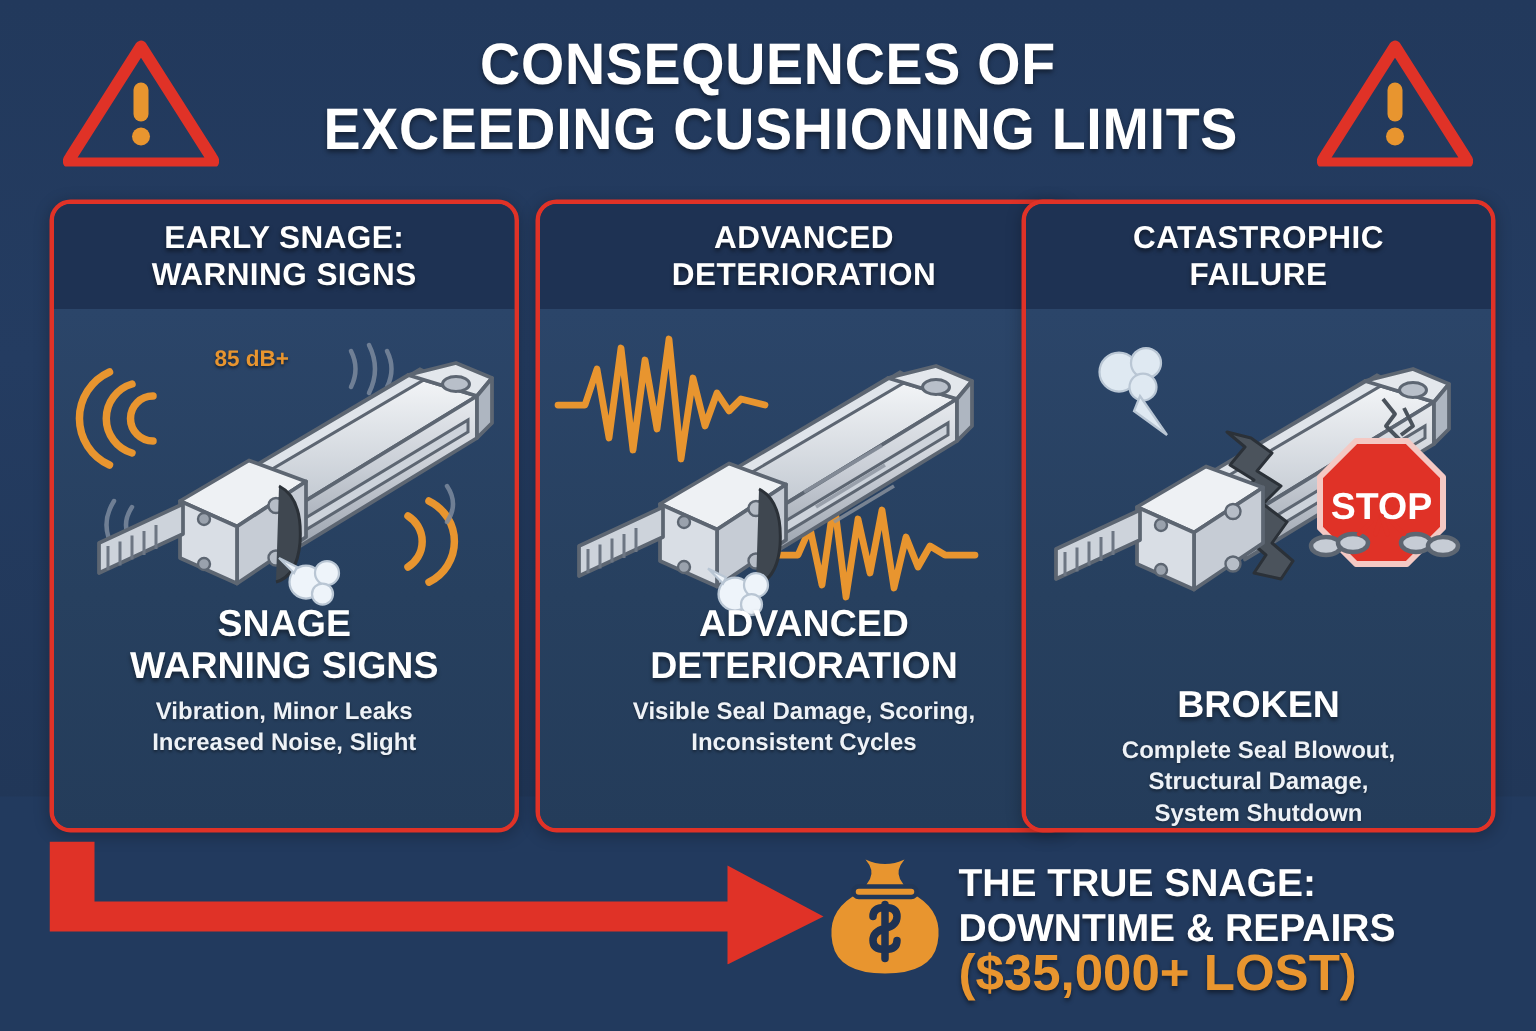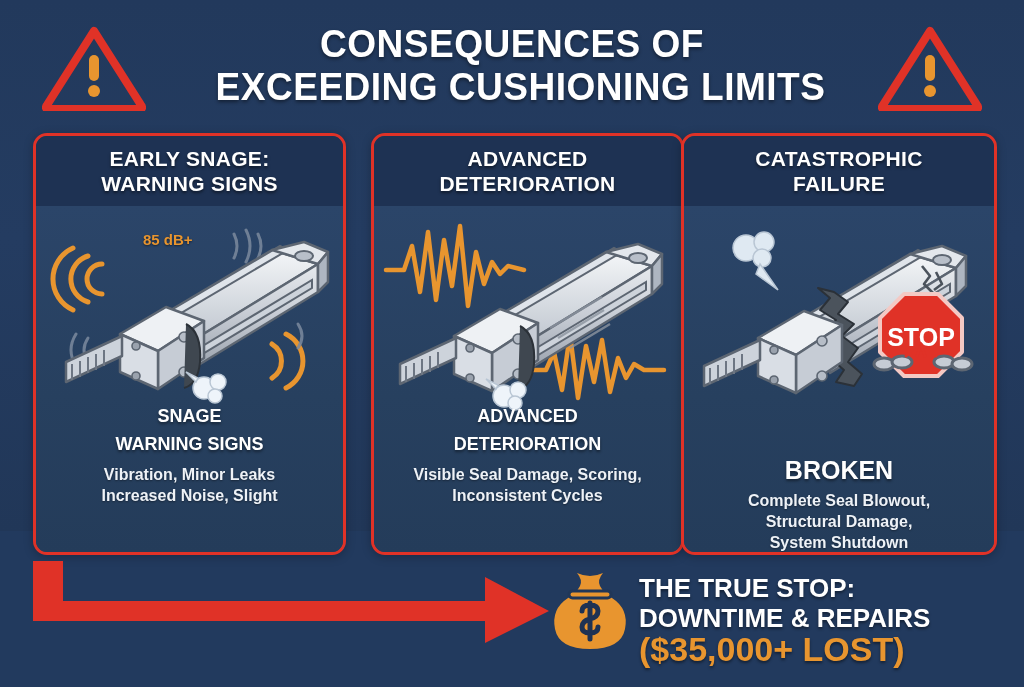--- a/index.html
+++ b/index.html
@@ -32,28 +32,28 @@
   .panel{background:#27405f;}
   .panel .ph{position:absolute;left:0;top:0;width:100%;height:70px;
     background:#1e3253;display:flex;align-items:center;justify-content:center;}
   .panel .ph-t{color:#fff;font-weight:bold;font-size:21px;line-height:25px;
     text-align:center;letter-spacing:.3px;text-shadow:0 2px 3px rgba(0,0,0,.5);}
   .panel .ph-t span{display:block;white-space:nowrap;}
   .panel .body{position:absolute;left:0;top:70px;width:100%;height:346px;
     background:linear-gradient(180deg,#2b4569 0%,#27405f 55%,#243c5a 100%);}
   .art{position:absolute;left:0;top:0;width:100%;height:205px;}
   .captions{position:absolute;left:0;top:196px;width:100%;text-align:center;padding:0 10px;box-sizing:border-box;}
-  .cap-big{color:#fff;font-weight:bold;font-size:18px;line-height:28px;
+  .cap-big{color:#fff;font-weight:bold;font-size:25px;line-height:28px;
     text-shadow:0 2px 3px rgba(0,0,0,.45);}
   .cap-big span{display:block;white-space:nowrap;}
   .cap-sub{margin-top:6px;color:#eef2f7;font-weight:bold;font-size:16px;line-height:21px;
     text-shadow:0 1px 2px rgba(0,0,0,.4);}
   .cap-sub span{display:block;white-space:nowrap;}
   .p1{left:33px;width:307px;}
-  .p2{left:371px;width:307px;}
+  .p2{left:357px;width:307px;padding-left:45px;}
   .p3{left:681px;width:310px;}
   .p3 .cap-big{font-size:25px;}
   .p3 .captions{top:218px;margin-top:32px;}
 
   
   .db-label{position:absolute;color:#e8952f;font-weight:bold;font-size:15px;
     text-shadow:0 1px 2px rgba(0,0,0,.5);}
 
   
   .bottom{position:absolute;left:0;top:551px;width:1024px;height:136px;}
@@ -359,19 +359,19 @@
     <div class="moneybag">
       <svg viewBox="0 0 78 84" width="78" height="84">
         <path d="M26 4 q6 7 3 13 q-5 9 -12 12 Q0 40 4 60 Q8 80 39 80 Q70 80 74 60
                  Q78 40 61 29 q-7 -3 -12 -12 q-3 -6 3 -13 Q39 10 26 4 Z" fill="#e8952f"></path>
         <rect x="18" y="22" width="42" height="7" rx="3.5" fill="#e8952f" stroke="#213758" stroke-width="3"></rect>
         <path d="M39 34 v36 M31 42 q0 -6 8 -6 q8 0 8 6 q0 6 -8 8 q-8 2 -8 8 q0 6 8 6 q8 0 8 -6" fill="none" stroke="#1e3253" stroke-width="5" stroke-linecap="round"></path>
       </svg>
     </div>
 
     <div class="cost">
-      <div class="l1">THE TRUE STOP:</div>
+      <div class="l1">THE TRUE SNAGE:</div>
       <div class="l2">DOWNTIME &amp; REPAIRS</div>
       <div class="l3">($35,000+ LOST)</div>
     </div>
   </div>
 
 </div>
 
 </body></html>

